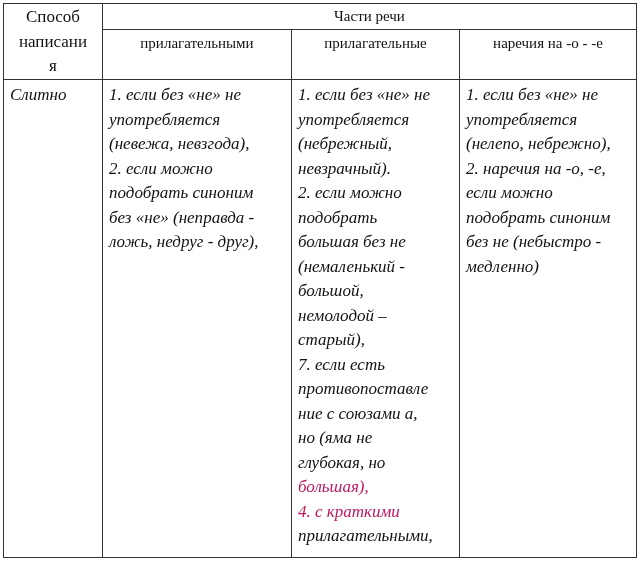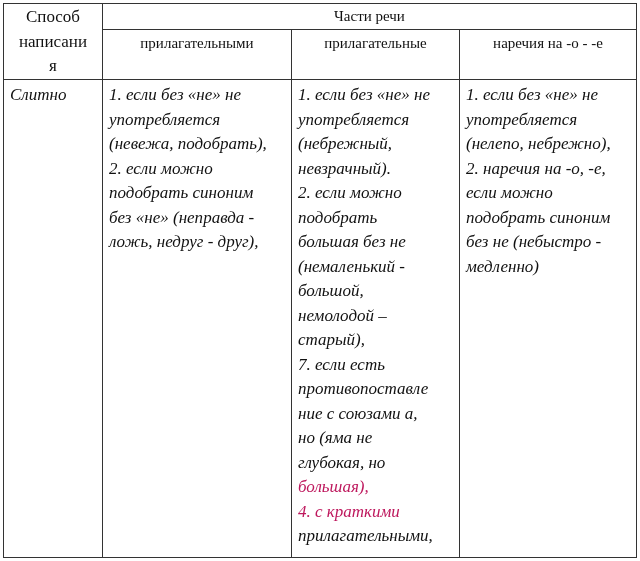--- a/index.html
+++ b/index.html
@@ -67,21 +67,21 @@
     <td class="hdr subhdr">прилагательные</td>
     <td class="hdr subhdr">наречия на -о - -е</td>
   </tr>
   <tr>
     <td class="body-cell">
       <div>Слитно</div>
     </td>
     <td class="body-cell">
       <div>1. если без «не» не</div>
       <div>употребляется</div>
-      <div>(невежа, подобрать),</div>
+      <div>(невежа, невзгода),</div>
       <div>2. если можно</div>
       <div>подобрать синоним</div>
       <div>без «не» (н<span class="u">еп</span>равда -</div>
       <div>ложь, н<span class="u">ед</span>руг - друг),</div>
     </td>
     <td class="body-cell">
       <div>1. если без «не» не</div>
       <div>употребляется</div>
       <div>(н<span class="u">еб</span>режный,</div>
       <div>н<span class="u">ев</span>зрачный).</div>

